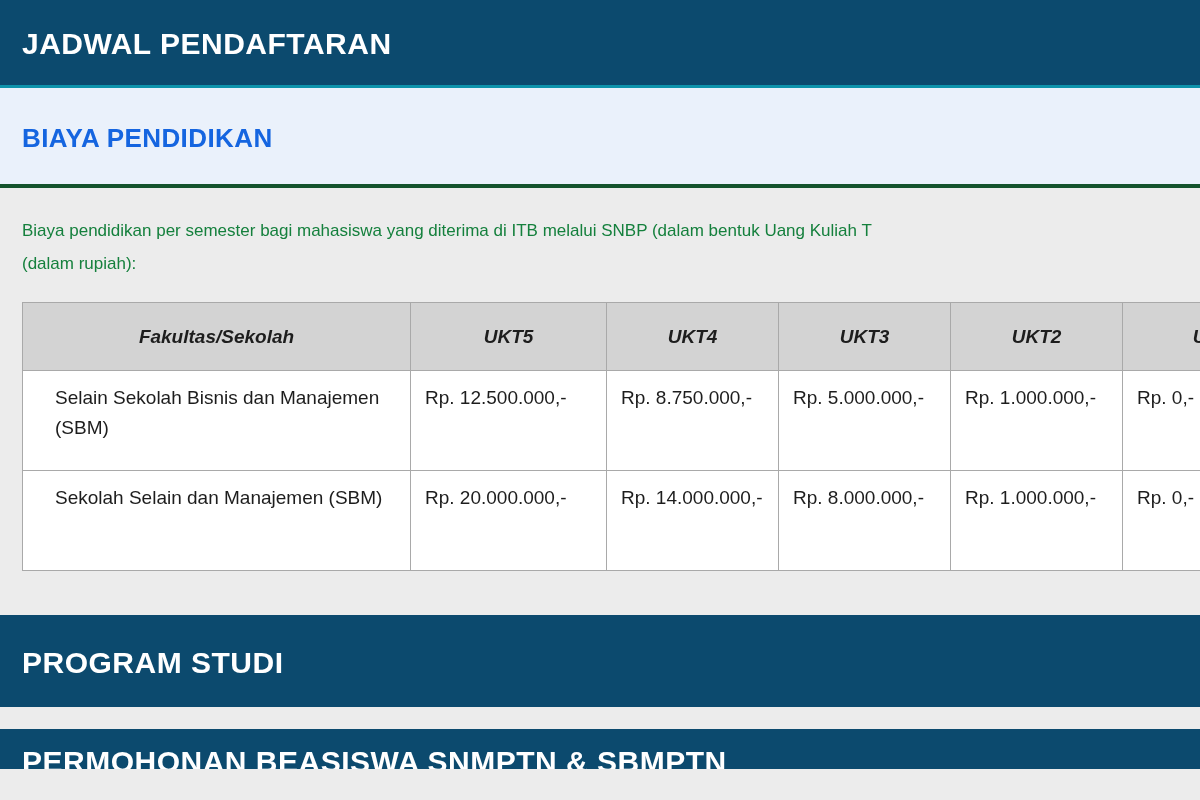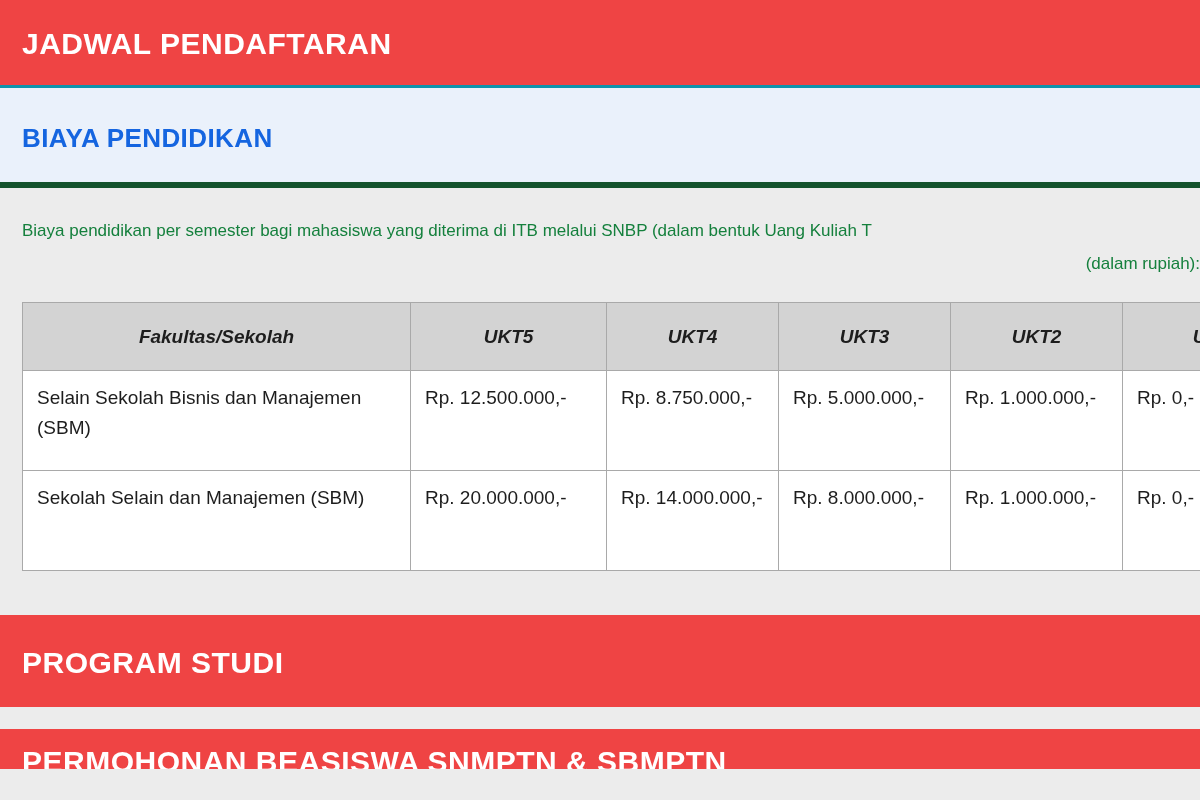--- a/index.html
+++ b/index.html
@@ -16,21 +16,21 @@
   }
   .page {
     position: relative;
     width: 1200px;
     height: 800px;
     overflow: hidden;
   }
 
   
   .banner-cyan {
-    background: #ef4444;
+    background: #0c4a6e;
     color: #ffffff;
     font-size: 30px;
     font-weight: bold;
     letter-spacing: 0.5px;
     padding: 22px 0 22px 22px;
     box-sizing: border-box;
   }
   .banner-cyan.top {
     height: 88px;
     line-height: 44px;
@@ -39,38 +39,37 @@
   .banner-light {
     background: #eaf1fb;
     color: #1565e0;
     font-size: 26px;
     font-weight: bold;
     letter-spacing: 0.4px;
     height: 100px;
     line-height: 100px;
     padding-left: 22px;
     box-sizing: border-box;
-    border-bottom: 6px solid #14532d;
+    border-bottom: 4px solid #14532d;
   }
 
   
   .content {
     background: #ececec;
     padding: 26px 0 0 22px;
     box-sizing: border-box;
   }
   .intro {
     font-size: 17px;
     line-height: 33px;
     color: #15803d;
     white-space: nowrap;
   }
   .intro .line2 {
     display: block;
-    text-align: right;
   }
 
   
   .fee-table {
     margin-top: 22px;
     border-collapse: collapse;
     table-layout: fixed;
     width: 1290px;
     background: #ffffff;
     font-size: 19px;
@@ -90,21 +89,21 @@
     color: #1d1d1d;
     font-style: italic;
   }
   .fee-table td {
     padding: 12px 14px 14px 14px;
     line-height: 30px;
     color: #1d1d1d;
     height: 100px;
   }
   .fee-table td.name {
-    padding-left: 14px;
+    padding-left: 32px;
   }
   .col-name  { width: 388px; }
   .col-ukt5  { width: 196px; }
   .col-ukt4  { width: 172px; }
   .col-ukt3  { width: 172px; }
   .col-ukt2  { width: 172px; }
   .col-ukt1  { width: 190px; }
 
   .spacer-bottom {
     height: 44px;

